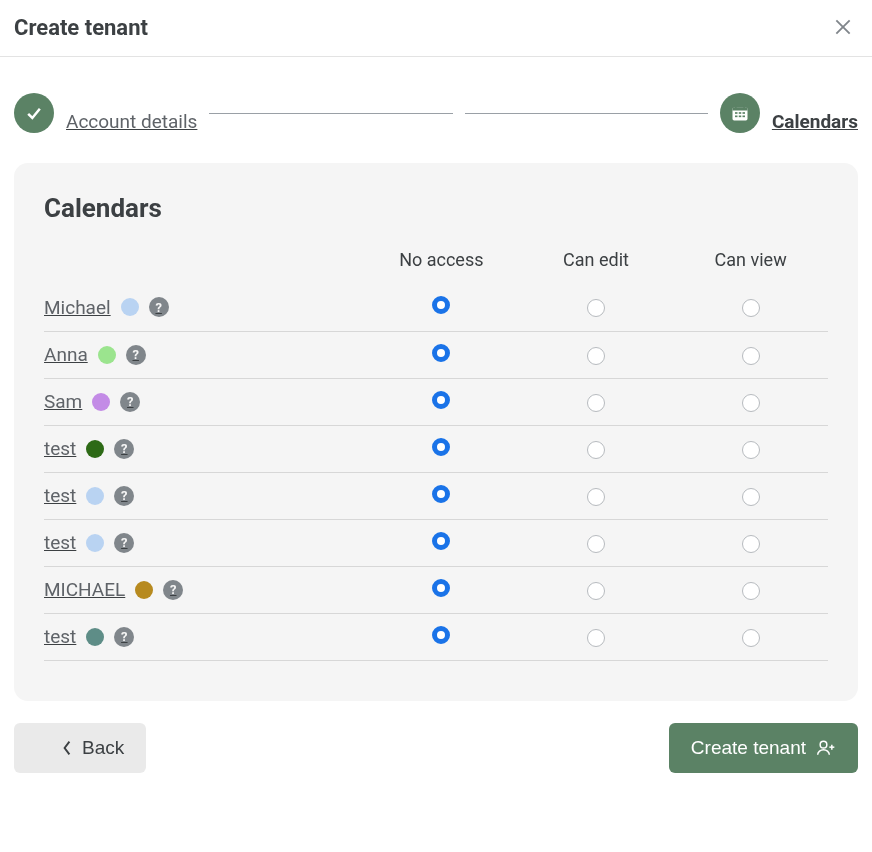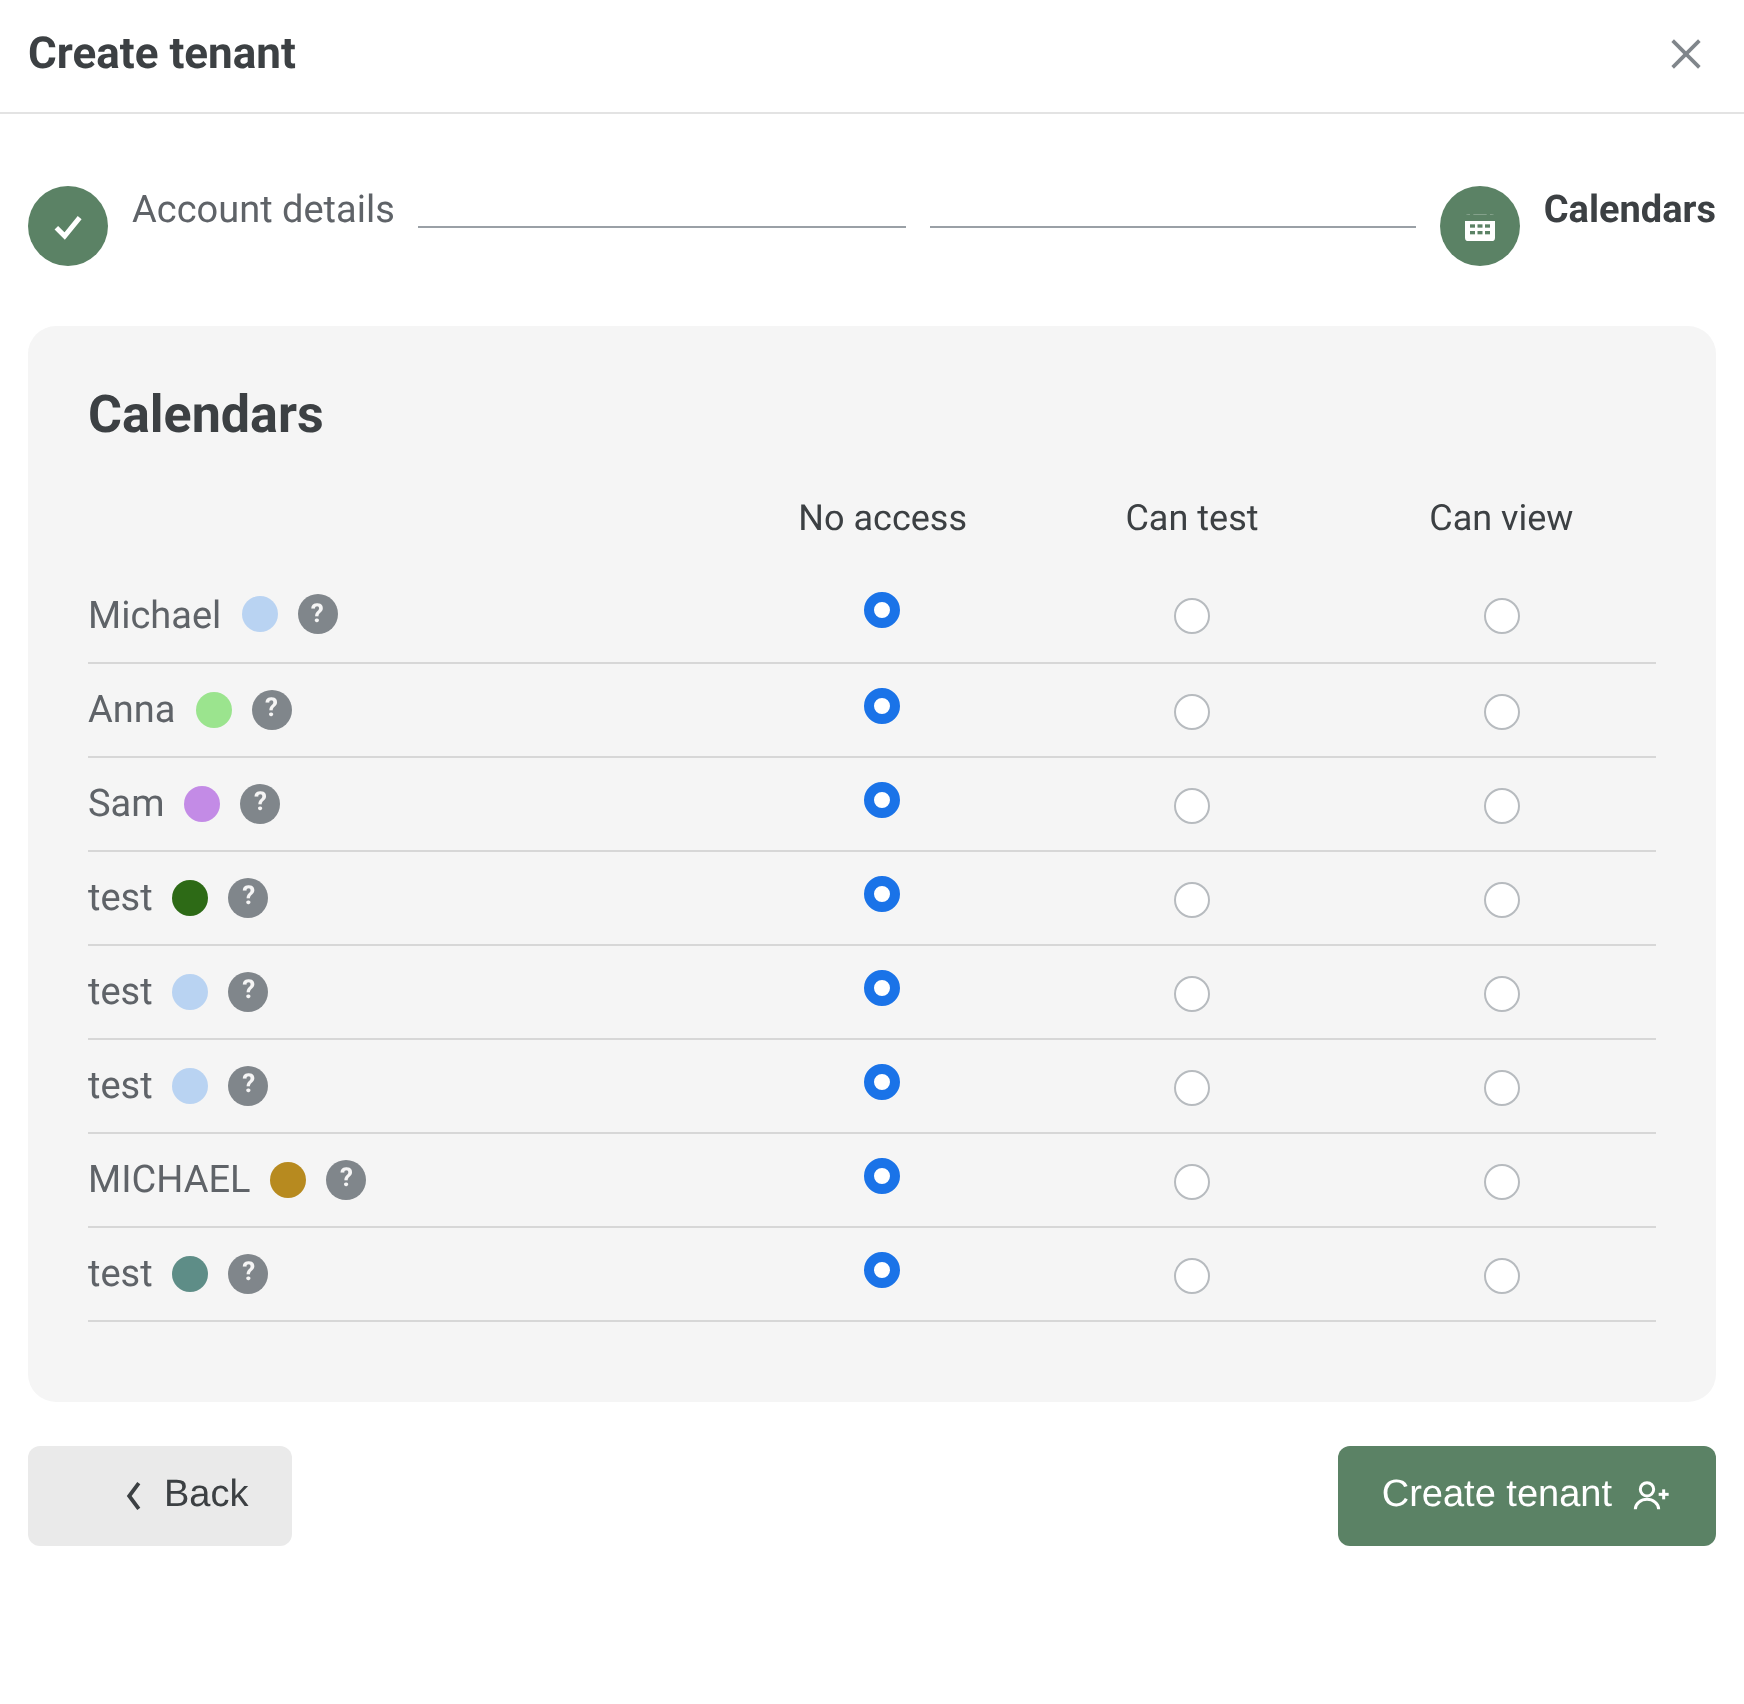--- a/index.html
+++ b/index.html
@@ -4,36 +4,36 @@
 <style>
   * { box-sizing: border-box; }
   html, body { margin:0; padding:0; font-family: -apple-system, BlinkMacSystemFont, "Segoe UI", Roboto, Helvetica, Arial, sans-serif; color:#3c4043; background:#fff; }
   .dialog { width:872px; }
   .dialog-header { display:flex; align-items:center; justify-content:space-between; padding:12px 14px 14px 14px; border-bottom:1px solid #e3e3e3; }
   .dialog-title { font-size:22px; font-weight:700; color:#3c4043; }
   .close-btn { width:30px; height:30px; display:flex; align-items:center; justify-content:center; cursor:pointer; color:#80868b; }
   .close-btn svg { width:20px; height:20px; stroke:#80868b; stroke-width:2.2; }
 
   .stepper { display:flex; align-items:center; padding:36px 14px 30px 14px; gap:12px; }
-  .step { display:flex; align-items:flex-start; gap:12px; }
+  .step { display:flex; align-items:flex-end; gap:12px;text-decoration:underline; }
   .step-circle { width:40px; height:40px; border-radius:50%; display:flex; align-items:center; justify-content:center; background:#5b8265; color:#fff; }
   .step-circle svg { width:20px; height:20px; stroke:#fff; stroke-width:3; fill:none; }
   .step-circle.active svg { fill:#fff; stroke:none; }
   .step-label { font-size:19px; color:#5f6368; }
   .step-label.active { font-weight:700; color:#3c4043; }
   .step-line { flex:1; height:1px; background:#9aa0a6; min-width:80px; }
 
   .card { margin:0 14px; background:#f5f5f5; border-radius:14px; padding:24px 30px 40px 30px; }
   .card-title { font-size:26px; font-weight:700; color:#3c4043; margin:6px 0 26px 0; }
 
   table.cal { width:100%; border-collapse:collapse; table-layout:fixed; }
   table.cal col.name { width:320px; }
   table.cal th { text-align:center; font-size:18px; font-weight:400; color:#3c4043; padding:0 0 14px 0; }
   table.cal th.name-col { text-align:left; }
-  table.cal td { border-bottom:1px solid #d7d7d7; padding:0; vertical-align:middle; height:47px; text-align:center; }
+  table.cal td { border-bottom:1px solid #d7d7d7; padding:0; vertical-align:middle; height:47px; text-align:center;text-decoration:underline; }
   table.cal td.name-cell { text-align:left; }
   table.cal tr:last-child td { border-bottom:1px solid #d7d7d7; }
 
   .row-name { display:flex; align-items:center; gap:10px; font-size:19px; color:#5f6368; }
   .color-dot { width:18px; height:18px; border-radius:50%; display:inline-block; }
   .help-dot { width:20px; height:20px; border-radius:50%; background:#80868b; color:#f5f5f5; display:inline-flex; align-items:center; justify-content:center; font-size:13px; font-weight:700; cursor:default; }
 
   .radio { width:18px; height:18px; border-radius:50%; border:1.6px solid #b7bbbf; background:#fff; display:inline-flex; align-items:center; justify-content:center; cursor:pointer; }
   .radio .inner { width:8px; height:8px; border-radius:50%; background:transparent; }
   .radio.selected { border:5px solid #1a73e8; width:18px; height:18px; }
@@ -99,21 +99,21 @@
       <colgroup>
         <col class="name">
         <col>
           <col>
           <col>
       </colgroup>
       <thead>
         <tr>
           <th class="name-col"></th>
           <th>No access</th>
-          <th>Can test</th>
+          <th>Can edit</th>
           <th>Can view</th>
         </tr>
       </thead>
       <tbody id="cal-body">
           <tr>
             <td class="name-cell">
               <div class="row-name">
                 <span>Michael</span>
                 <span class="color-dot" style="background: rgb(185, 211, 242);"></span>
                 <span class="help-dot">?</span>

